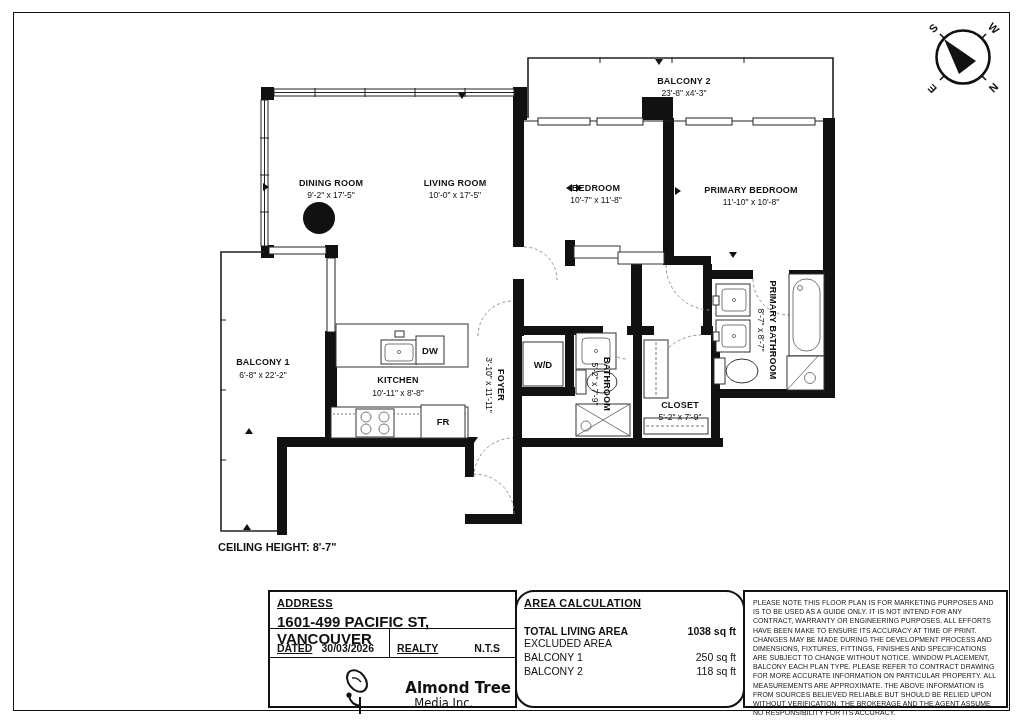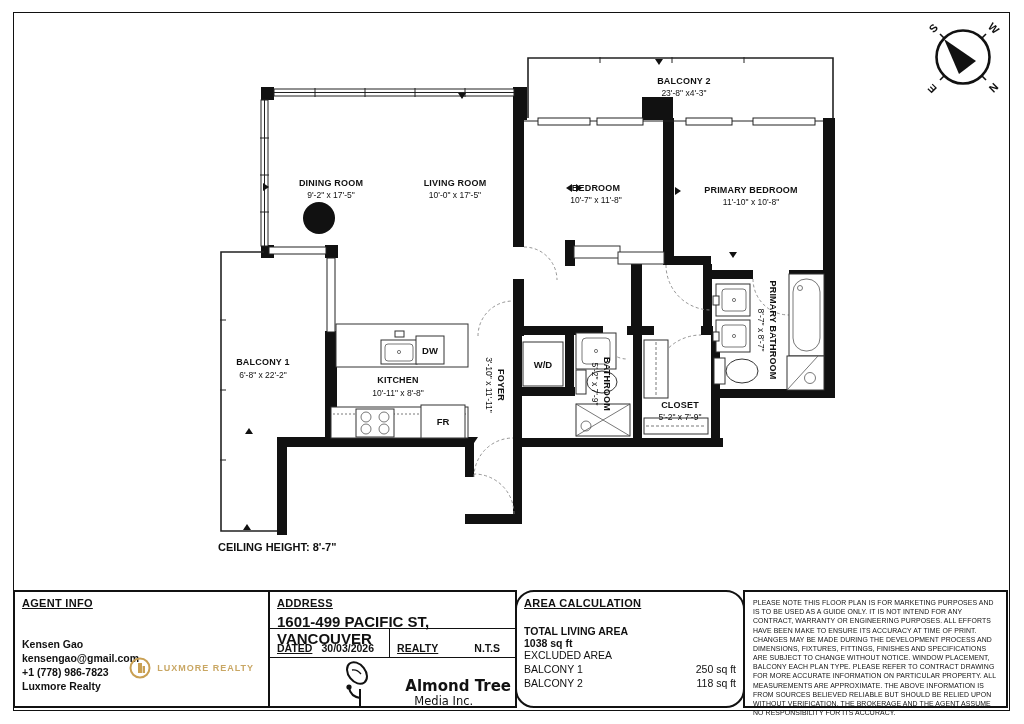--- a/index.html
+++ b/index.html
@@ -28,27 +28,27 @@
 
   .addr-row1{height:36px;border-bottom:1.5px solid #111;position:relative;}
   .addr-value{font-weight:bold;font-size:15px;padding:4px 0 0 7px;}
   .addr-row2{height:28px;border-bottom:1.5px solid #111;display:flex;}
   .cell{display:flex;align-items:flex-end;justify-content:space-between;
         box-sizing:border-box;padding:0 15px 3px 7px;font-size:10.5px;font-weight:bold;}
   .cell .lbl{text-decoration:underline;}
   .cell-dated{width:49%;border-right:1.5px solid #111;}
   .cell-scale{width:51%;}
   .addr-row3{position:relative;height:48px;}
-  .atm-logo{position:absolute;right:4px;top:3px;display:flex;align-items:flex-end;gap:28px;}
+  .atm-logo{position:absolute;right:4px;top:11px;display:flex;align-items:center;gap:28px;}
   .atm-text{line-height:1;padding-top:6px;}
   .atm-line1{font-family:"DejaVu Sans",sans-serif;font-weight:bold;font-size:15px;}
   .atm-line2{font-family:"DejaVu Sans",sans-serif;font-size:11.5px;padding-left:9px;padding-top:2px;}
 
   .area-row{display:flex;justify-content:space-between;padding:0 7px;font-size:10.5px;}
-  .area-total{font-weight:bold;margin-top:16px;flex-direction:column;}
+  .area-total{font-weight:bold;margin-top:16px;}
   .area-sub{margin-top:2px;}
   .area-excl{}
 
   .disc-text{font-size:6.9px;line-height:1.33;padding:6px 8px 0 8px;letter-spacing:.1px;}
 
   
   .wall{fill:#111;}
   .win{fill:#fff;stroke:#222;stroke-width:1;}
   .thinline{stroke:#222;stroke-width:1;fill:none;}
   .fix{stroke:#333;stroke-width:1;fill:#fff;}
@@ -286,37 +286,20 @@
       <polygon points="944,39 976,61 959,74" fill="#111"></polygon>
       <g text-anchor="middle">
         <text class="compass-letter" transform="translate(936,31) rotate(-45)">S</text>
         <text class="compass-letter" transform="translate(991,31) rotate(45)">W</text>
         <text class="compass-letter" transform="translate(935,86) rotate(-135)">E</text>
         <text class="compass-letter" transform="translate(991,85) rotate(135)">N</text>
       </g>
     </g>
   </svg>
 
-  <div class="fbox fbox-agent">
-    <div class="fhead">AGENT INFO</div>
-    <div class="agent-lines">
-      <div>Kensen Gao</div>
-      <div>kensengao@gmail.com</div>
-      <div>+1 (778) 986-7823</div>
-      <div>Luxmore Realty</div>
-    </div>
-    <div class="lux-logo">
-      <svg width="24" height="24" viewBox="0 0 24 24">
-        <circle cx="12" cy="12" r="9.5" fill="none" stroke="#c9a053" stroke-width="2"></circle>
-        <rect x="10" y="7" width="4" height="10" fill="#c9a053"></rect>
-        <rect x="14.6" y="10" width="2.4" height="7" fill="#c9a053"></rect>
-      </svg>
-      <span class="lux-text">LUXMORE REALTY</span>
-    </div>
-  </div>
 
   <div class="fbox fbox-address">
     <div class="addr-row1">
       <div class="fhead">ADDRESS</div>
       <div class="addr-value">1601-499 PACIFIC ST, VANCOUVER</div>
     </div>
     <div class="addr-row2">
       <div class="cell cell-dated">
         <span class="lbl">DATED</span>
         <span>30/03/2026</span>

